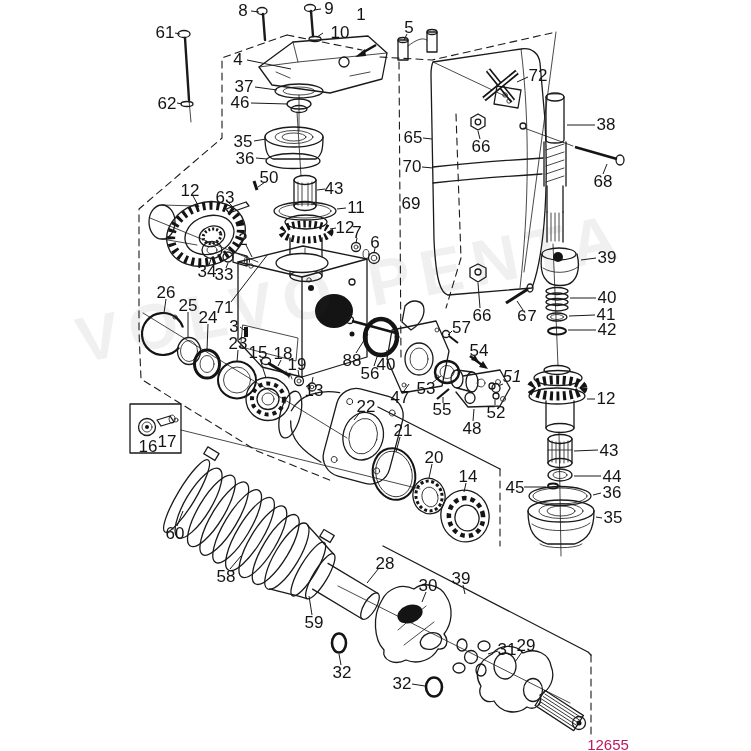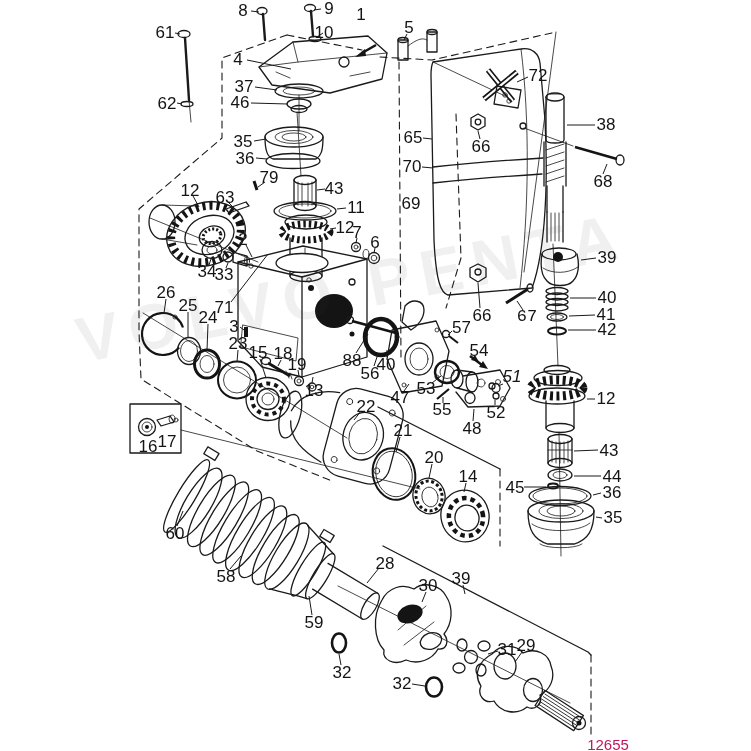--- a/index.html
+++ b/index.html
@@ -528,30 +528,30 @@
         <line x1="412" y1="684" x2="425" y2="686" class="leader"></line>
         <line x1="498" y1="651" x2="488" y2="654" class="leader"></line>
         <line x1="522" y1="652" x2="515" y2="662" class="leader"></line>
       </g>
 </svg>
 
 <div id="callout-layer">
       <div class="callout" style="left: 361px; top: 14px;">1</div>
       <div class="callout" style="left: 243px; top: 10px;">8</div>
       <div class="callout" style="left: 329px; top: 8px;">9</div>
-      <div class="callout" style="left: 324px; top: 32px;">10</div>
+      <div class="callout" style="left: 340px; top: 32px;">10</div>
       <div class="callout" style="left: 409px; top: 27px;">5</div>
       <div class="callout" style="left: 165px; top: 32px;">61</div>
       <div class="callout" style="left: 167px; top: 103px;">62</div>
       <div class="callout" style="left: 238px; top: 59px;">4</div>
       <div class="callout" style="left: 244px; top: 86px;">37</div>
       <div class="callout" style="left: 240px; top: 102px;">46</div>
       <div class="callout" style="left: 243px; top: 141px;">35</div>
       <div class="callout" style="left: 245px; top: 158px;">36</div>
-      <div class="callout" style="left: 269px; top: 177px;">79</div>
+      <div class="callout" style="left: 269px; top: 177px;">50</div>
       <div class="callout" style="left: 225px; top: 197px;">63</div>
       <div class="callout" style="left: 334px; top: 188px;">43</div>
       <div class="callout" style="left: 356px; top: 207px;">11</div>
       <div class="callout" style="left: 345px; top: 227px;">12</div>
       <div class="callout" style="left: 357px; top: 232px;">7</div>
       <div class="callout" style="left: 375px; top: 242px;">6</div>
       <div class="callout" style="left: 243px; top: 239px;">2</div>
       <div class="callout" style="left: 190px; top: 190px;">12</div>
       <div class="callout" style="left: 207px; top: 271px;">34</div>
       <div class="callout" style="left: 224px; top: 274px;">33</div>

